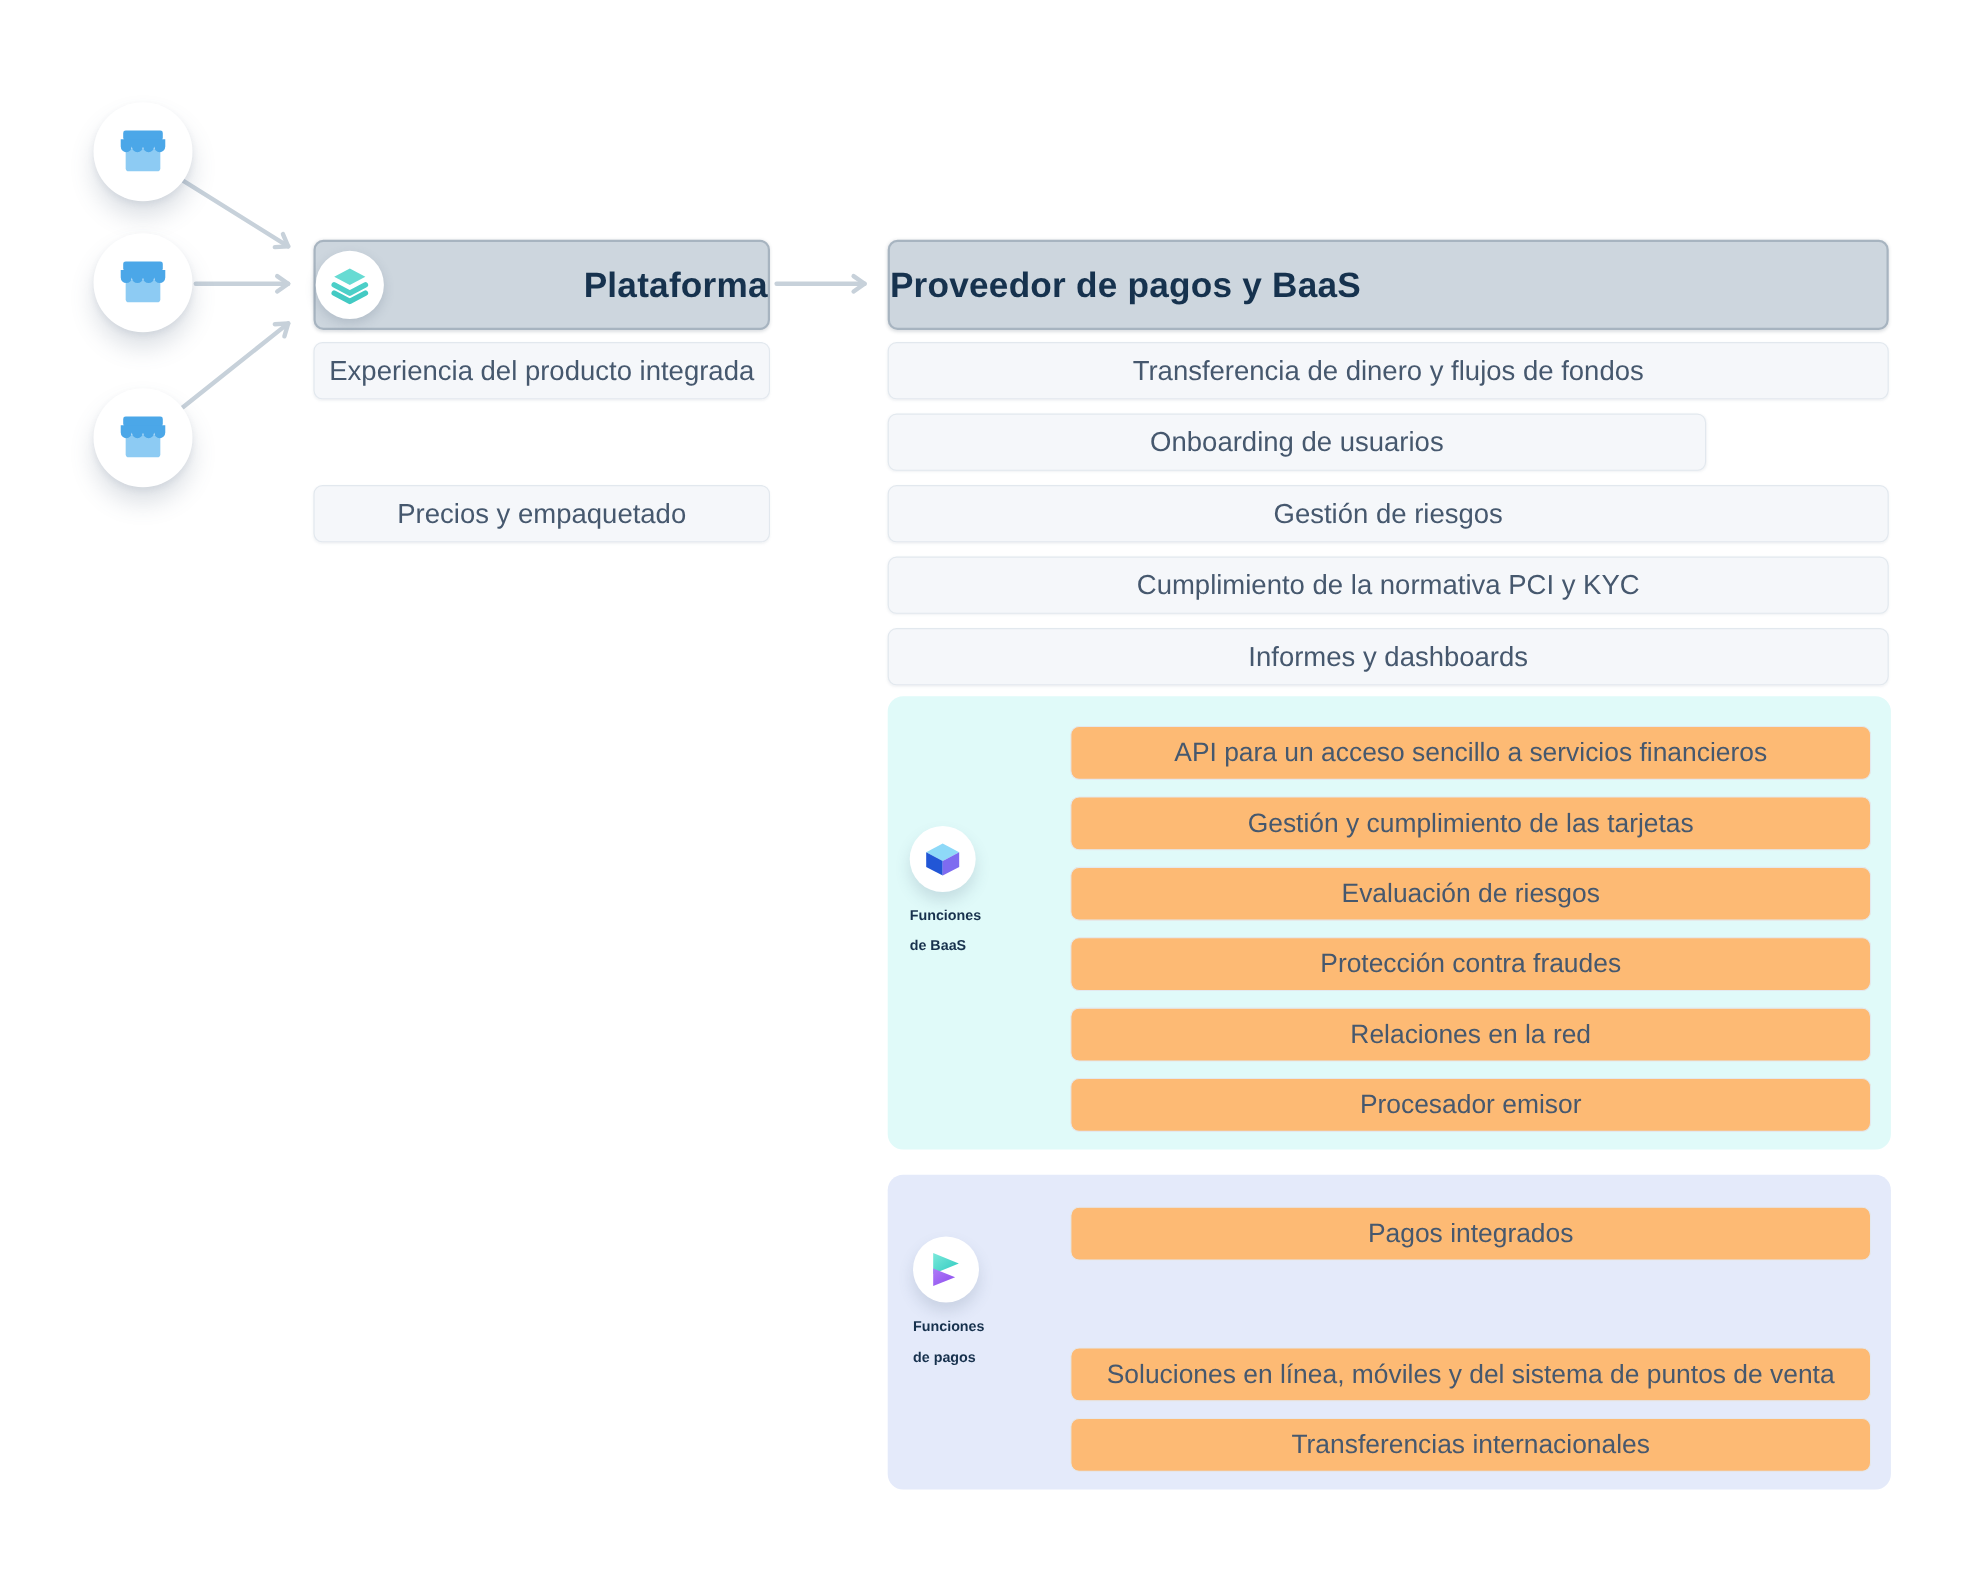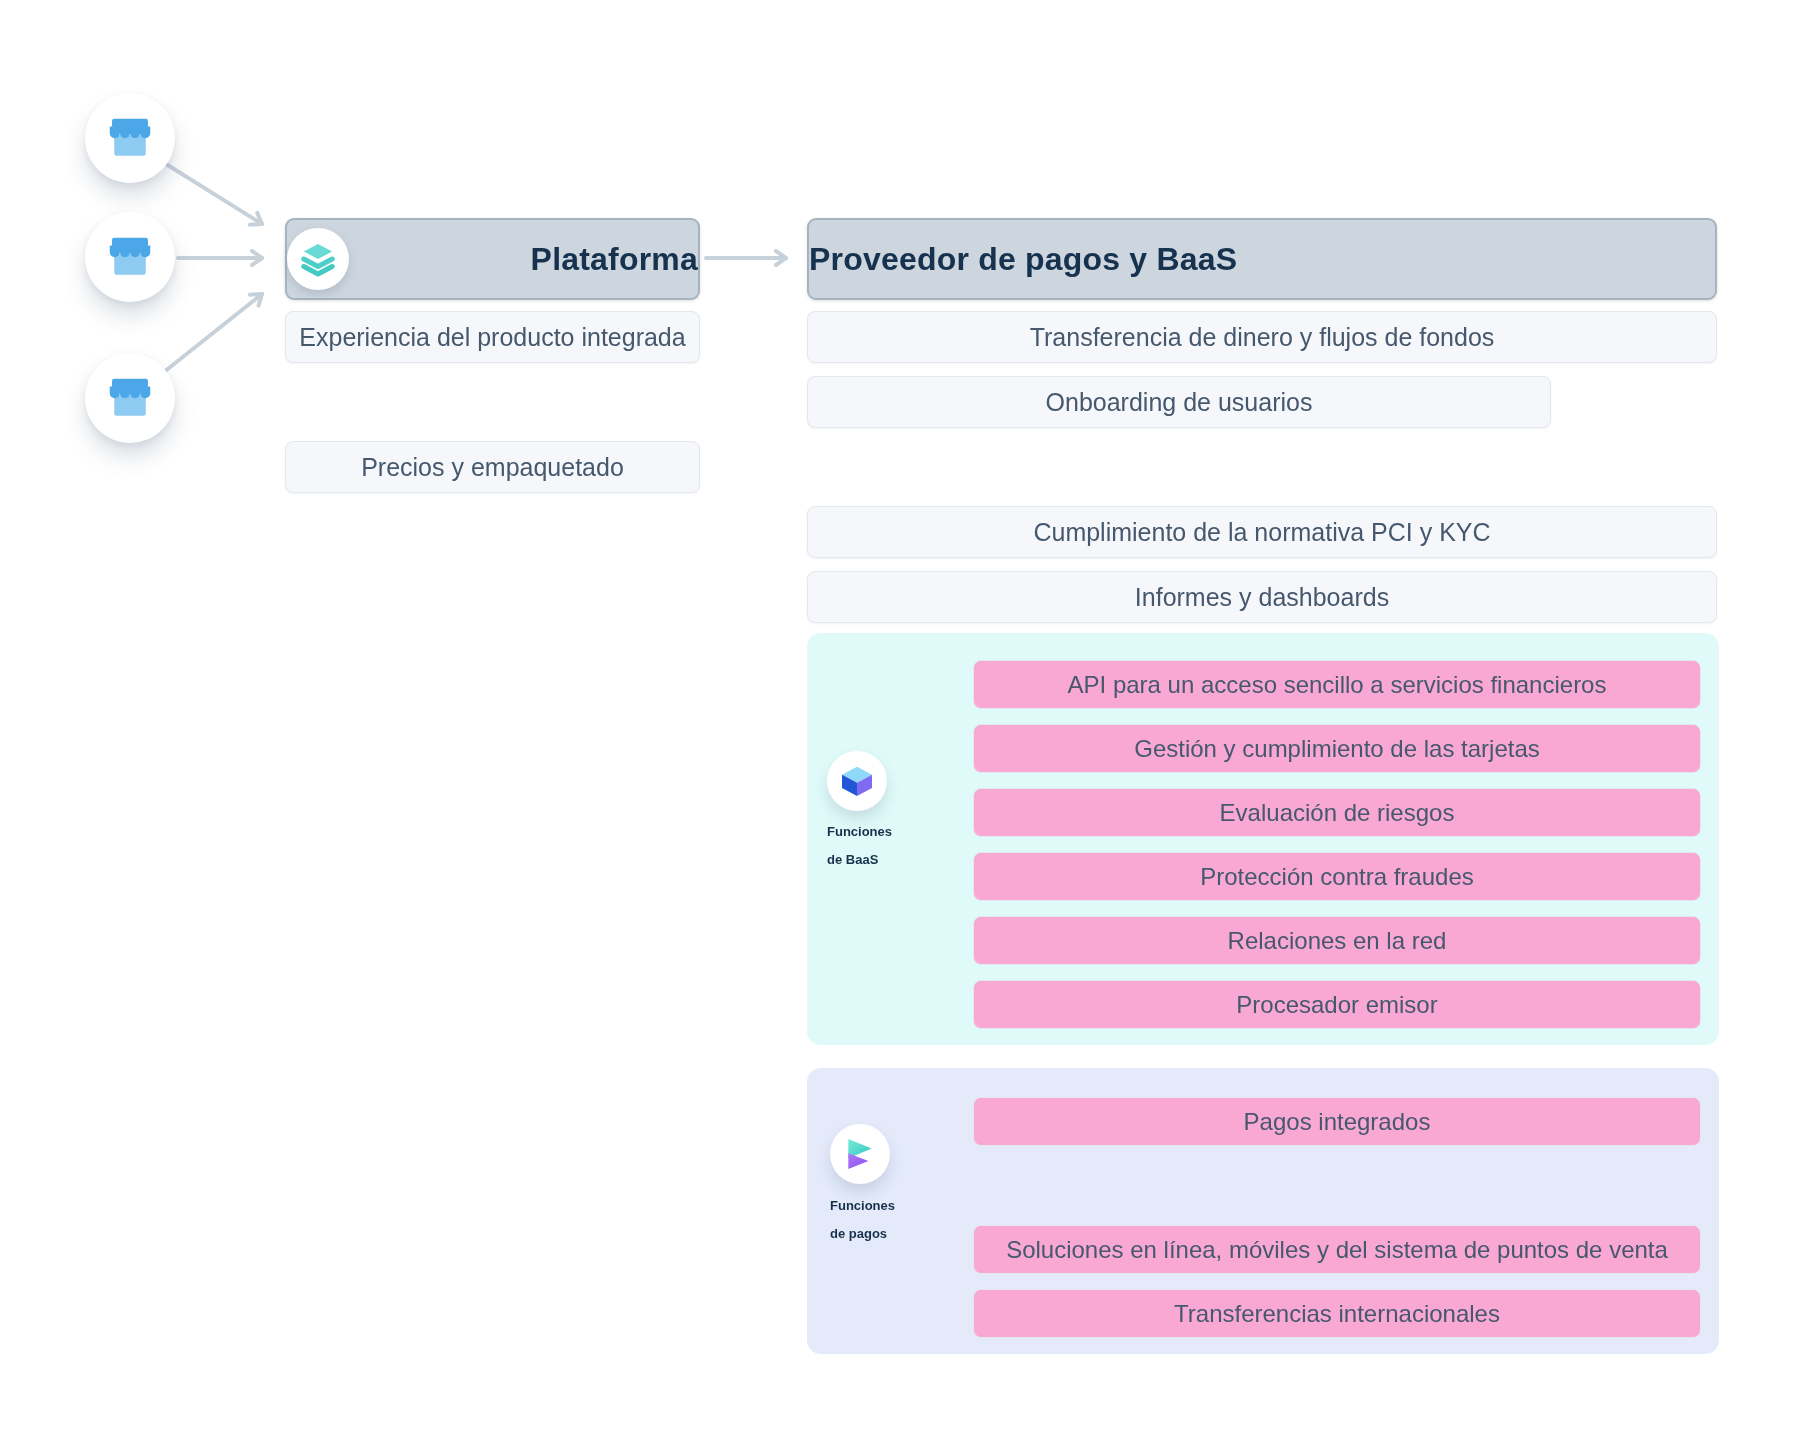--- a/index.html
+++ b/index.html
@@ -20,21 +20,21 @@
                    justify-content:center;margin-right:22px;}
 
   .row{position:absolute;background:#f5f7fa;border:1.5px solid #e2e8ee;border-radius:8px;
        box-sizing:border-box;display:flex;align-items:center;justify-content:center;
        font-size:25px;color:#46586e;box-shadow:0 1px 2px rgba(120,140,160,.10);}
 
   .section{position:absolute;border-radius:14px;}
   .section.baas{background:#e0faf9;}
   .section.pagos{background:#e4eafa;}
 
-  .inner-row{position:absolute;background:#f9a8d4;border:1.5px solid #e3e8ee;border-radius:8px;
+  .inner-row{position:absolute;background:#fdba74;border:1.5px solid #e3e8ee;border-radius:8px;
              box-sizing:border-box;display:flex;align-items:center;justify-content:center;
              font-size:24px;color:#46586e;text-align:right;}
 
   .badge-circle{position:absolute;width:60px;height:60px;border-radius:50%;background:#ffffff;
                 box-shadow:0 8px 14px rgba(80,100,125,.18);display:flex;align-items:center;
                 justify-content:center;}
   .badge-label{position:absolute;font-size:13px;font-weight:bold;color:#17314d;line-height:28px;}
 </style>
 </head>
 <body>
@@ -86,20 +86,21 @@
     <span class="col-title">Plataforma</span>
   </div>
   <div class="row" style="left:285px;top:311px;width:415px;height:52px;">Experiencia del producto integrada</div>
   <div class="row" style="left:285px;top:441px;width:415px;height:52px;">Precios y empaquetado</div>
 
   <div class="col-header" style="left:807px;top:218px;width:910px;height:82px;">
     <span class="col-title">Proveedor de pagos y BaaS</span>
   </div>
   <div class="row" style="left:807px;top:311px;width:910px;height:52px;">Transferencia de dinero y flujos de fondos</div>
   <div class="row" style="left:807px;top:376px;width:744px;height:52px;">Onboarding de usuarios</div>
+  <div class="row" style="left:807px;top:441px;width:910px;height:52px;">Gestión de riesgos</div>
   <div class="row" style="left:807px;top:506px;width:910px;height:52px;">Cumplimiento de la normativa PCI y KYC</div>
   <div class="row" style="left:807px;top:571px;width:910px;height:52px;">Informes y dashboards</div>
 
   <div class="section baas" style="left:807px;top:633px;width:912px;height:412px;"></div>
   <div class="badge-circle" style="left:827px;top:751px;">
     <svg viewBox="0 0 48 48" width="40">
       <polygon points="24,7 42,16.5 24,26 6,16.5" fill="#8ed9f8"></polygon>
       <polygon points="6,16.5 24,26 24,42 6,32.5" fill="#2156d6"></polygon>
       <polygon points="42,16.5 24,26 24,42 42,32.5" fill="#7e6bf0"></polygon>
     </svg>

